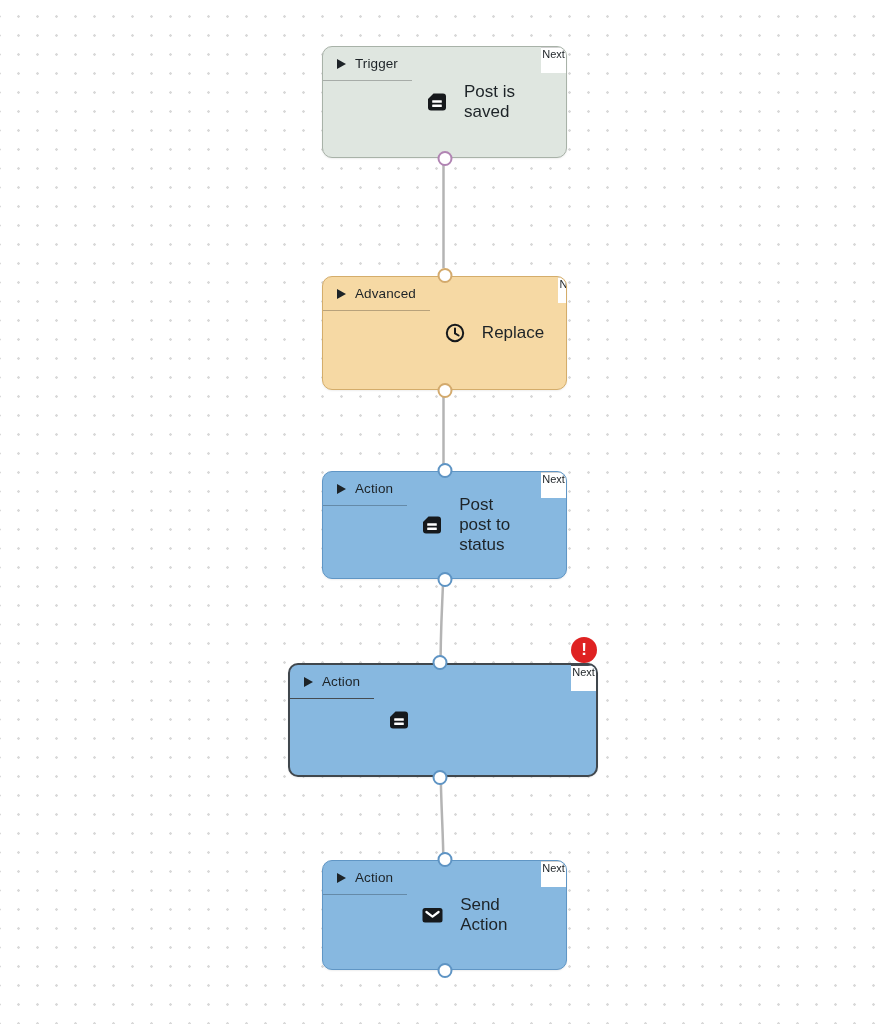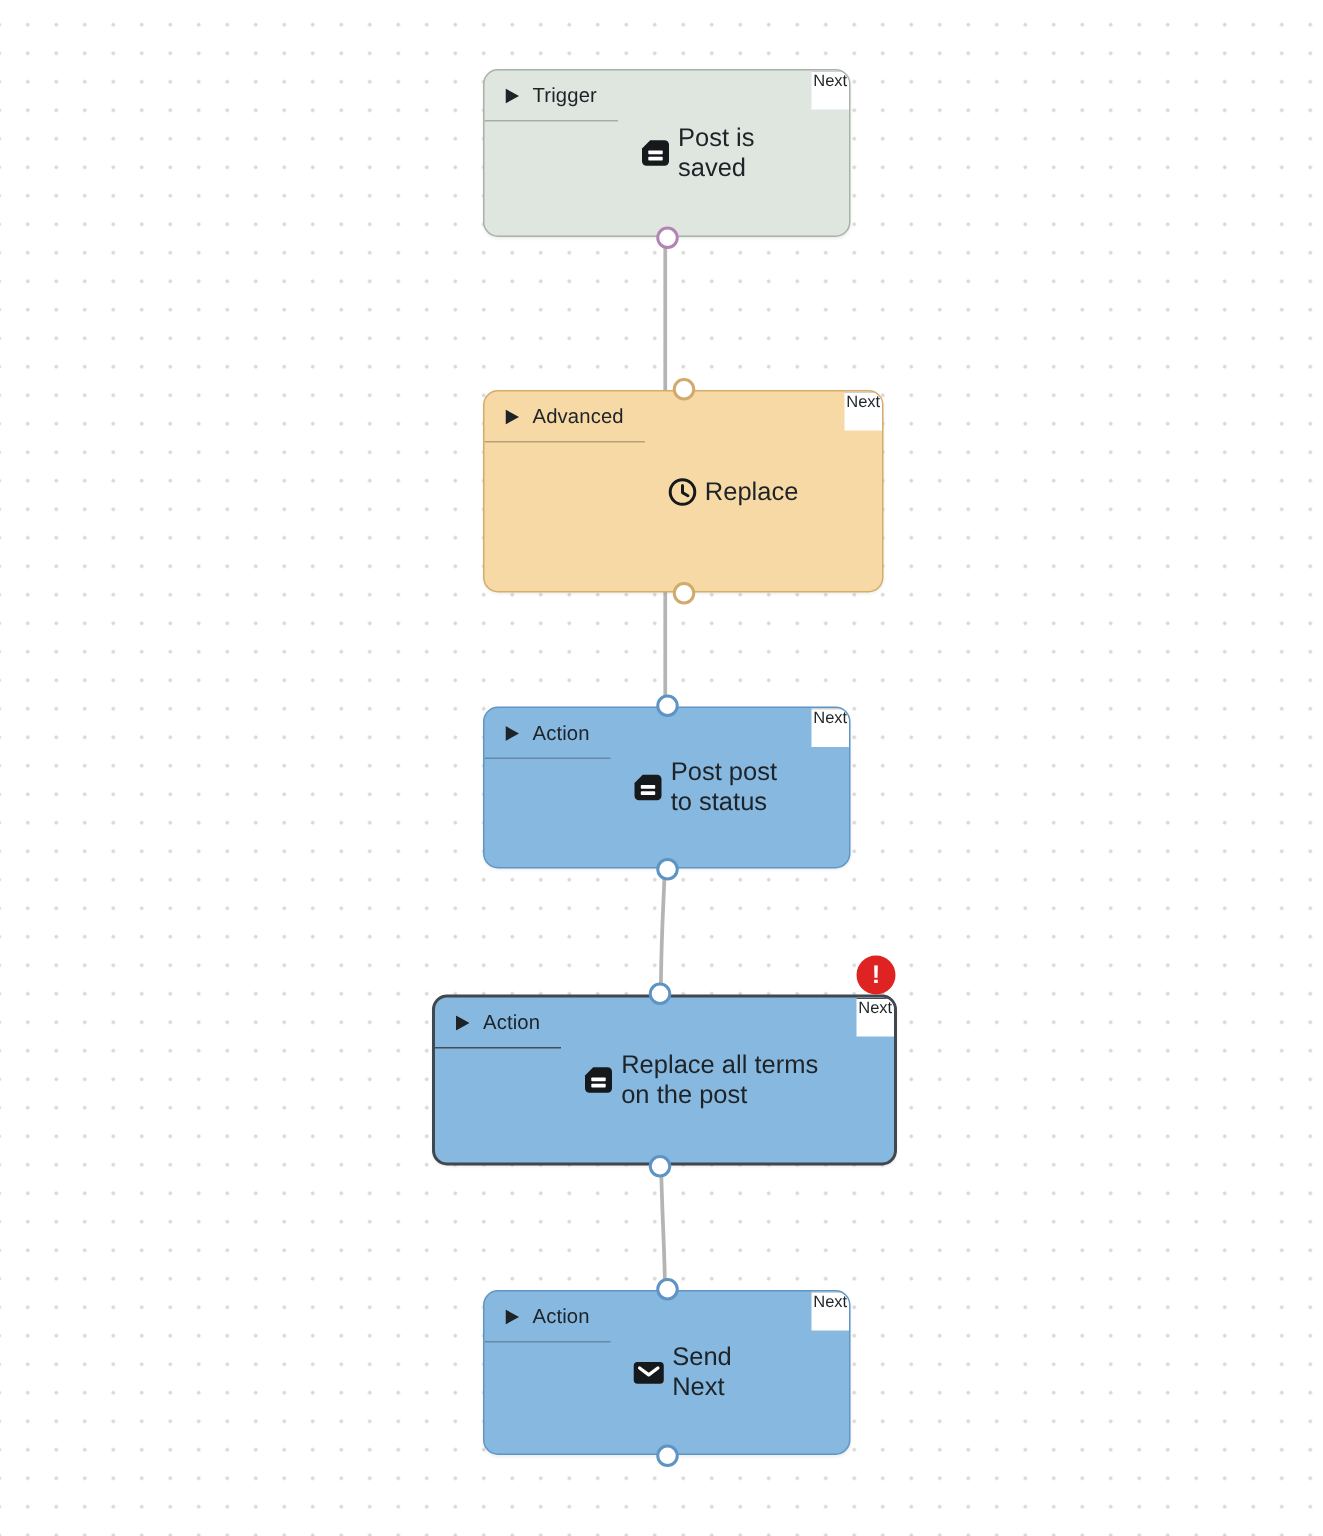--- a/index.html
+++ b/index.html
@@ -25,21 +25,21 @@
   .node.selected  .node-box{border:2px solid #40474d;}
   .node-header{
     display:flex;align-items:center;gap:9px;
     height:33px;flex:0 0 33px;padding:0 14px;
     border-bottom:1px solid rgba(0,0,0,0.25);
     font-size:13.5px;font-weight:500;letter-spacing:.1px;
   }
   .node.selected .node-header{border-bottom-color:#454c52;}
   .tri{display:flex;align-items:center;}
   .node-body{
-    flex:1;display:flex;align-items:center;gap:4px;
+    flex:1;display:flex;align-items:center;gap:16px;
     padding:0 14px;font-size:17px;
   }
   .node-body .icon{display:flex;align-items:center;}
   .node-footer{
     flex:0 0 25px;height:25px;background:#ffffff;
     display:flex;align-items:flex-start;justify-content:center;
     border-top:1px solid rgba(0,0,0,0.18);
     font-size:11px;font-weight:500;
   }
   .node.selected .node-footer{border-top-color:#454c52;}
@@ -55,21 +55,21 @@
   .port-blue{border-color:#5e94c4;}
   .port-offset{left:calc(50% - 3px);}
   .error-badge{
     position:absolute;top:-26px;right:1px;width:26px;height:26px;
     border-radius:50%;background:#df2222;color:#ffffff;
     font-size:17px;line-height:26px;font-weight:700;text-align:center;
     z-index:3;
   }
   
   .pos-1{left:322px;top:46px;width:245px;height:112px;}
-  .pos-2{left:322px;top:260px;width:245px;height:135px;padding-left:22px;}
+  .pos-2{left:322px;top:276px;width:245px;height:114px;}
   .pos-3{left:322px;top:471px;width:245px;height:108px;}
   .pos-4{left:288px;top:663px;width:310px;height:114px;}
   .pos-5{left:322px;top:860px;width:245px;height:110px;}
 </style>
 </head>
 <body>
 
 <div class="canvas">
 
   <svg class="connectors" width="882" height="1024">
@@ -172,21 +172,20 @@
         <span>Action</span>
       </div>
       <div class="node-body">
         <span class="icon">
           <svg width="22" height="22" viewBox="0 0 22 22">
             <path d="M7.5,2.5 H17 a3,3 0 0 1 3,3 V16.5 a3,3 0 0 1 -3,3 H5 a3,3 0 0 1 -3,-3 V8 Z" fill="#16191c"></path>
             <rect x="6.2" y="9.3" width="9.6" height="2.5" rx="0.5" fill="#ffffff"></rect>
             <rect x="6.2" y="13.5" width="9.6" height="2.5" rx="0.5" fill="#ffffff"></rect>
           </svg>
         </span>
-        <span>Replace all terms on the post</span>
       </div>
       <div class="node-footer">
         <span>Next</span>
       </div>
     </div>
     <span class="error-badge">!</span>
     <span class="port port-top port-blue port-offset"></span>
     <span class="port port-bottom port-blue port-offset"></span>
   </div>
 
@@ -200,21 +199,21 @@
         </span>
         <span>Action</span>
       </div>
       <div class="node-body">
         <span class="icon">
           <svg width="23" height="22" viewBox="0 0 23 22">
             <rect x="1.5" y="4" width="20" height="14.5" rx="2.5" fill="#16191c"></rect>
             <path d="M5.4,8 L11.5,12.6 L17.6,8" stroke="#ffffff" stroke-width="2.2" fill="none" stroke-linecap="round" stroke-linejoin="round"></path>
           </svg>
         </span>
-        <span>Send Next</span>
+        <span>Send Action</span>
       </div>
       <div class="node-footer">
         <span>Next</span>
       </div>
     </div>
     <span class="port port-top port-blue"></span>
     <span class="port port-bottom port-blue"></span>
   </div>
 
 </div>

